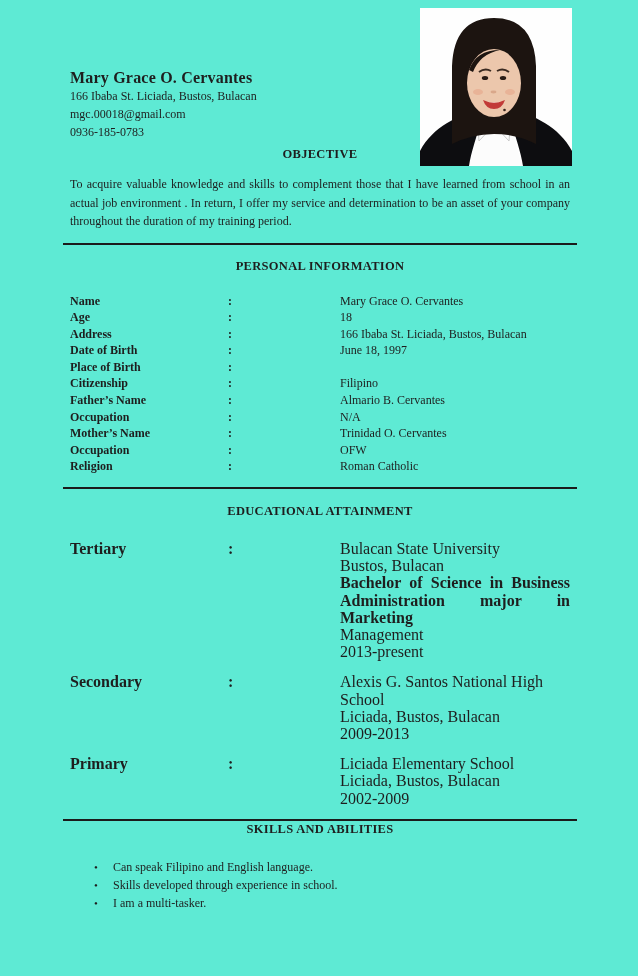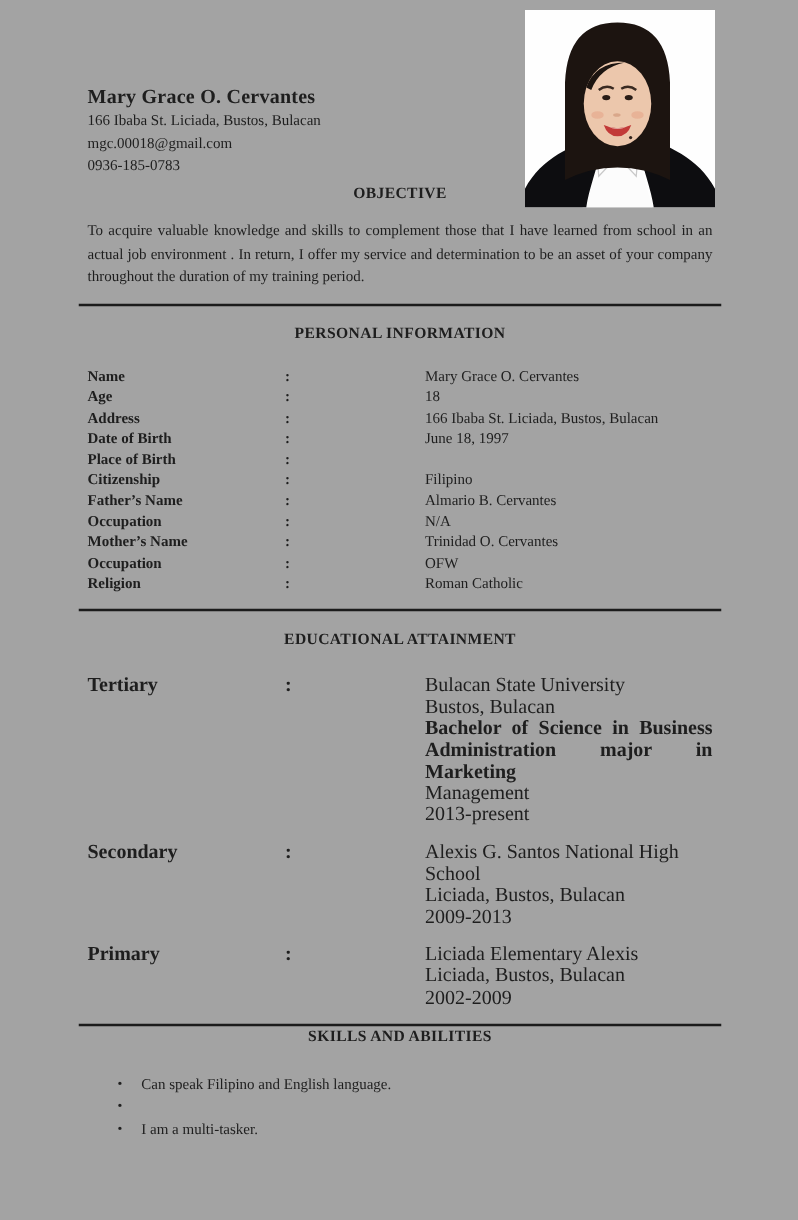--- a/index.html
+++ b/index.html
@@ -1,19 +1,19 @@
 <!DOCTYPE html>
 <html><head>
 <meta charset="utf-8">
 <style>
   html,body { margin:0; padding:0; background:#ffffff; }
   .page {
     position:relative;
     width:638px; height:976px;
-    background:#a3a3a3;
+    background:#5eead4;
     font-family:"Liberation Serif","DejaVu Serif",serif;
     color:#1e1e1e;
     overflow:hidden;
   }
   .content { padding:68px 68px 0 70px; }
 
   
   .name { margin:0; font-size:16px; font-weight:bold; line-height:19px; letter-spacing:.2px; }
   .contact-line { font-size:12px; line-height:18px; }
 
@@ -201,38 +201,39 @@
           <div class="edu-line">Alexis G. Santos National High School</div>
           <div class="edu-line">Liciada, Bustos, Bulacan</div>
           <div class="edu-line">2009-2013</div>
         </div>
       </div>
 
       <div class="edu-row">
         <span class="edu-label">Primary</span>
         <span class="edu-colon">:</span>
         <div class="edu-lines">
-          <div class="edu-line">Liciada Elementary Alexis</div>
+          <div class="edu-line">Liciada Elementary School</div>
           <div class="edu-line">Liciada, Bustos, Bulacan</div>
           <div class="edu-line">2002-2009</div>
         </div>
       </div>
 
     </div>
 
     <hr class="rule rule-3">
 
     <div class="section-heading skills-heading">SKILLS AND ABILITIES</div>
     <ul class="skills-list">
       <li class="skill-item">
         <span class="bullet">•</span>
         <span class="skill-text">Can speak Filipino  and English  language.</span>
       </li>
       <li class="skill-item">
         <span class="bullet">•</span>
+        <span class="skill-text">Skills developed through experience in school.</span>
       </li>
       <li class="skill-item">
         <span class="bullet">•</span>
         <span class="skill-text">I am a multi-tasker.</span>
       </li>
     </ul>
 
   </div>
 </div>
 

